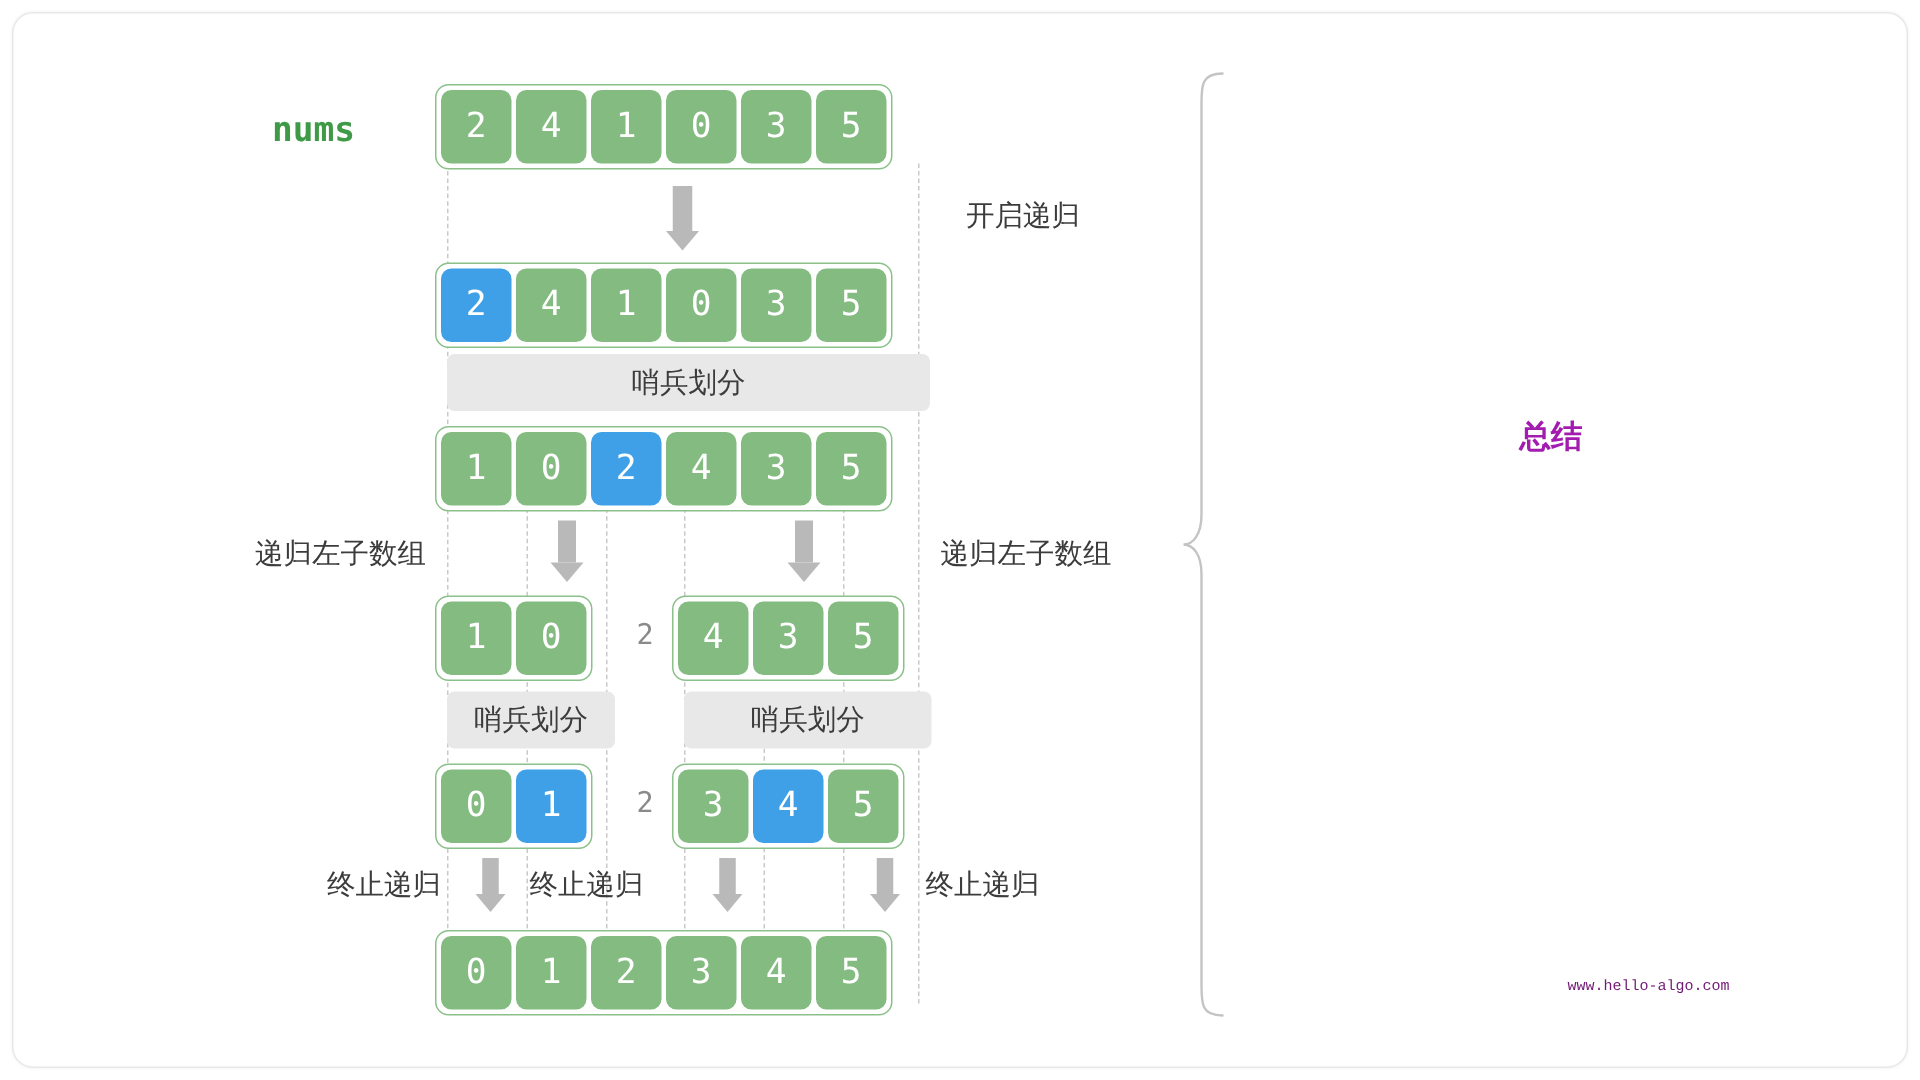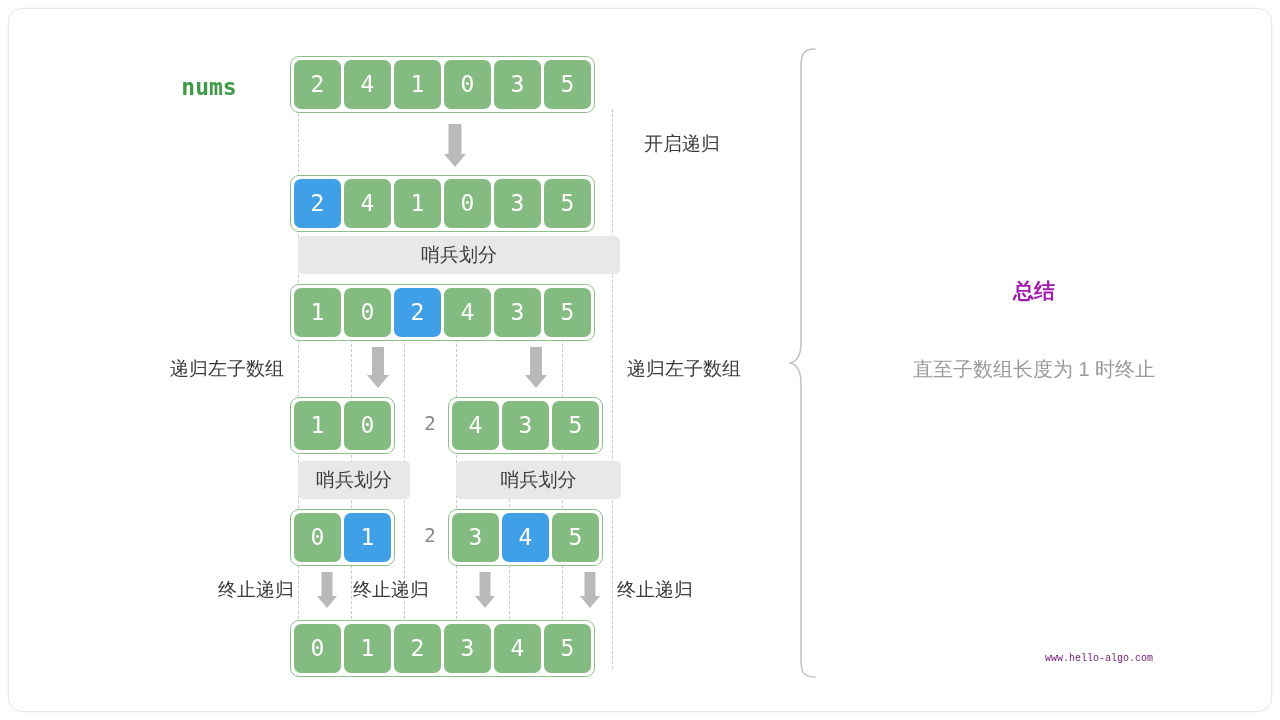--- a/index.html
+++ b/index.html
@@ -240,18 +240,17 @@
     <div class="cell">3</div>
     <div class="cell">4</div>
     <div class="cell">5</div>
   </div>
 
   <svg class="brace" style="left:778px;top:38px;" width="36" height="632" viewBox="0 0 36 632">
     <path d="M28 2 C14 2 14 10 14 22 L14 296 C14 310 8 316 2 316 C8 316 14 322 14 336 L14 610 C14 622 14 630 28 630" fill="none" stroke="#c4c4c4" stroke-width="1.6" stroke-linecap="round"></path>
   </svg>
 
   <div class="sum-title" style="left:830px;top:268px;width:390px;">总结</div>
-  <div class="sum-line" style="left:830px;top:347px;width:390px;">直至子数组长度为 1 时终止</div>
 
   <div class="watermark" style="left:1036px;top:644px;">www.hello-algo.com</div>
 
  </div>
 </div>
 
 </body></html>

